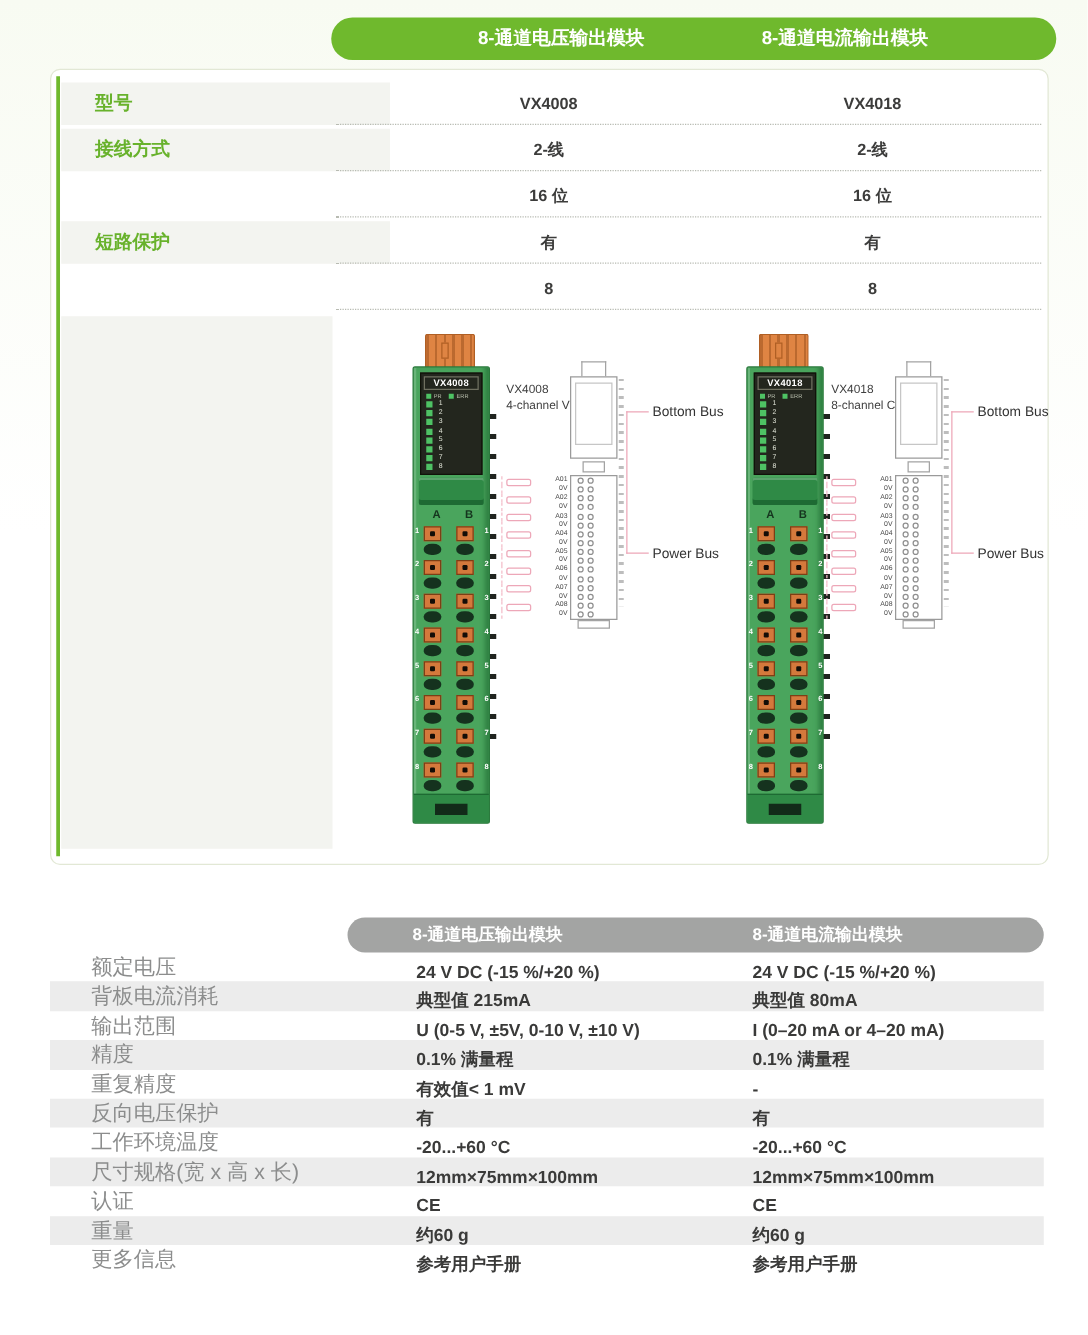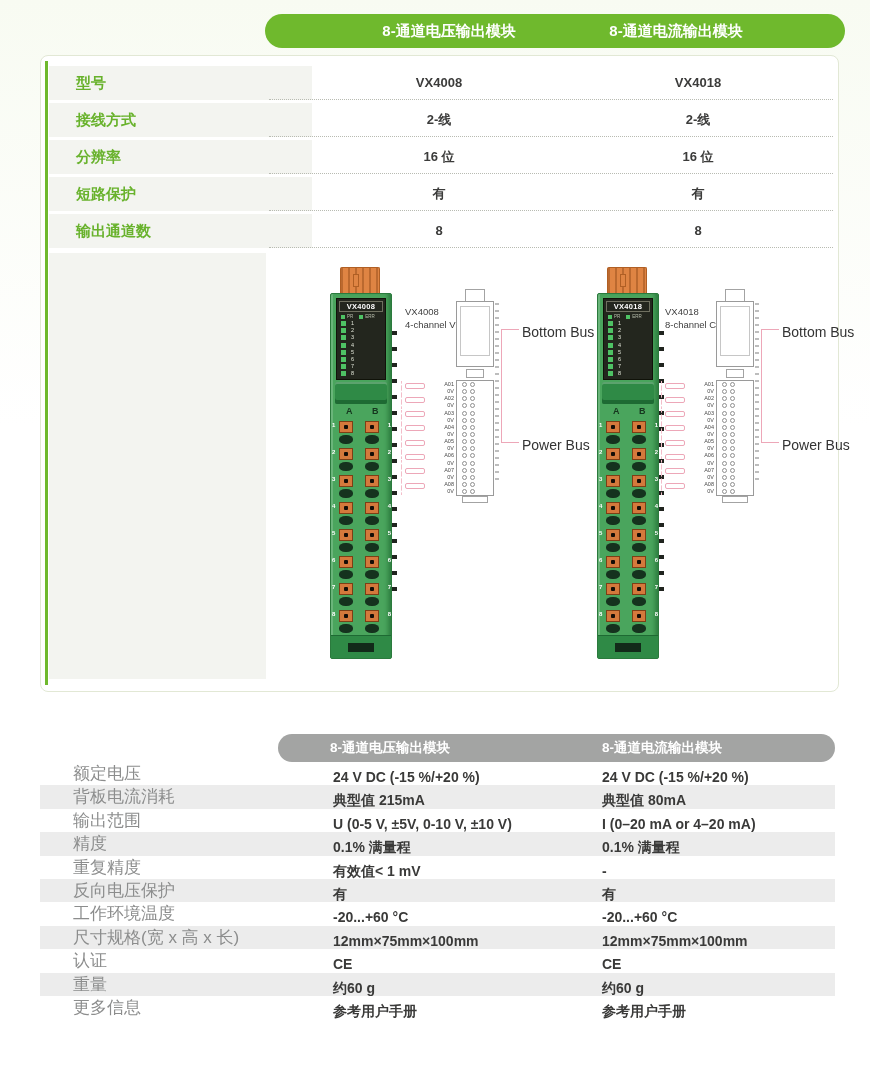--- a/index.html
+++ b/index.html
@@ -96,21 +96,21 @@
   .pin-loop .rect{visibility:hidden;position:absolute;left:3px;top:1.5px;width:18px;height:4px;
     border:1px solid #eda7b8;border-radius:2px}
   .dg-pins div.pin-row:nth-of-type(odd) .pin-loop .rect{visibility:visible}
   .pin-label{width:28px;text-align:right;font-size:5.5px;color:#4a4a4a;line-height:7px;flex:none}
   .pin-circles{margin-left:8px;display:flex;gap:3px;flex:none}
   .pin-circles i{width:5px;height:5px;border:1px solid #8f8f8f;border-radius:50%;background:#fff;box-sizing:border-box}
   .dg-vline{position:absolute;left:100px;top:40px;width:1px;height:114px;background:#eda7b8}
   .dg-hline{position:absolute;height:1px;background:#eda7b8}
   .dg-hline.hb{left:100px;top:40px;width:18px}
   .dg-hline.hp{left:100px;top:153px;width:18px}
-  .dg-buslabel{position:absolute;font-size:14px;color:#333;white-space:nowrap}
+  .dg-buslabel{position:absolute;font-size:11px;color:#333;white-space:nowrap}
   .dg-buslabel.bb{left:121px;top:35px}
   .dg-buslabel.pb{left:121px;top:148px}
 
   
   .btm-pill{position:absolute;left:278px;top:734px;width:557px;height:28px;background:#a3a4a3;border-radius:14px}
   .btm-pill .tab{position:absolute;top:0;line-height:28px;color:#fff;font-weight:bold;font-size:13.5px;white-space:nowrap}
   .btm-pill .t1{left:52px}
   .btm-pill .t2{left:324px}
 
   
@@ -145,35 +145,33 @@
       </div>
 
       <div class="spec-row">
         <div class="spec-label">接线方式</div>
         <div class="spec-dots"></div>
         <div class="spec-v c1">2-线</div>
         <div class="spec-v c2">2-线</div>
       </div>
 
       <div class="spec-row">
-        <div class="spec-label">分辨率</div>
         <div class="spec-dots"></div>
         <div class="spec-v c1">16 位</div>
         <div class="spec-v c2">16 位</div>
       </div>
 
       <div class="spec-row">
         <div class="spec-label">短路保护</div>
         <div class="spec-dots"></div>
         <div class="spec-v c1">有</div>
         <div class="spec-v c2">有</div>
       </div>
 
       <div class="spec-row">
-        <div class="spec-label">输出通道数</div>
         <div class="spec-dots"></div>
         <div class="spec-v c1">8</div>
         <div class="spec-v c2">8</div>
       </div>
     </div>
 
   <div class="left-tall"></div>
 
   <div class="module m1">
     <div class="conn">

